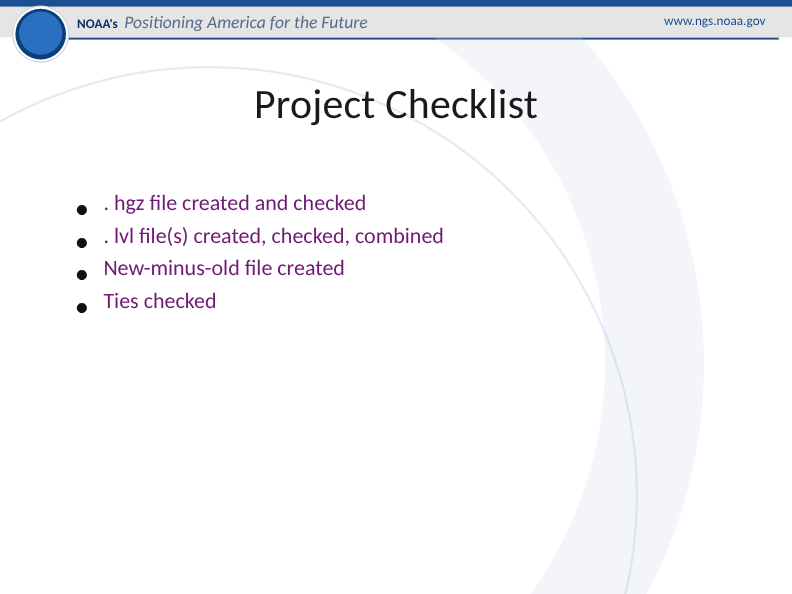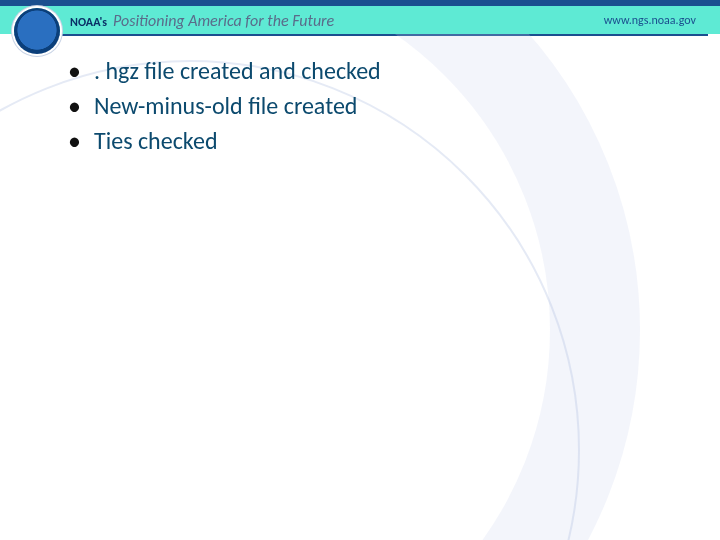--- a/index.html
+++ b/index.html
@@ -27,21 +27,21 @@
     width: 780px;
     height: 780px;
     border: 2px solid rgba(180, 195, 225, 0.35);
     border-radius: 50%;
     pointer-events: none;
   }
   .header-bar {
     position: relative;
     height: 34px;
     border-top: 6px solid #1b4f8f;
-    background: #5eead4;
+    background: #e5e5e5;
     display: flex;
     align-items: center;
     justify-content: space-between;
     padding: 0 24px 0 70px;
     font-size: 12px;
     color: #1b4f8f;
   }
   .header-bar .left {
     display: flex;
     align-items: baseline;
@@ -79,22 +79,22 @@
     font-weight: 400;
     margin: 18px 0 54px 0;
     letter-spacing: 0.2px;
   }
   ul.checklist {
     list-style: none;
     padding-left: 28px;
   }
   ul.checklist li {
     position: relative;
-    font-size: 24px;
-    color: #0c4a6e;
+    font-size: 20px;
+    color: #701a75;
     line-height: 1.38;
     padding-left: 26px;
     margin-bottom: 2px;
   }
   ul.checklist li::before {
     content: "•";
     position: absolute;
     left: 0;
     top: 0;
     color: #111;
@@ -111,18 +111,20 @@
   <div class="logo"></div>
   <div class="left">
     <span class="brand-noaa">NOAA's</span>
     <span class="tagline">Positioning America for the Future</span>
   </div>
   <div class="right">www.ngs.noaa.gov</div>
 </div>
 <div class="header-rule"></div>
 
 <div class="slide">
+  <h1 class="title">Project Checklist</h1>
   <ul class="checklist">
     <li>. hgz file created and checked</li>
+    <li>. lvl file(s) created, checked, combined</li>
     <li>New-minus-old file created</li>
     <li>Ties checked</li>
   </ul>
 </div>
 
 </body></html>

